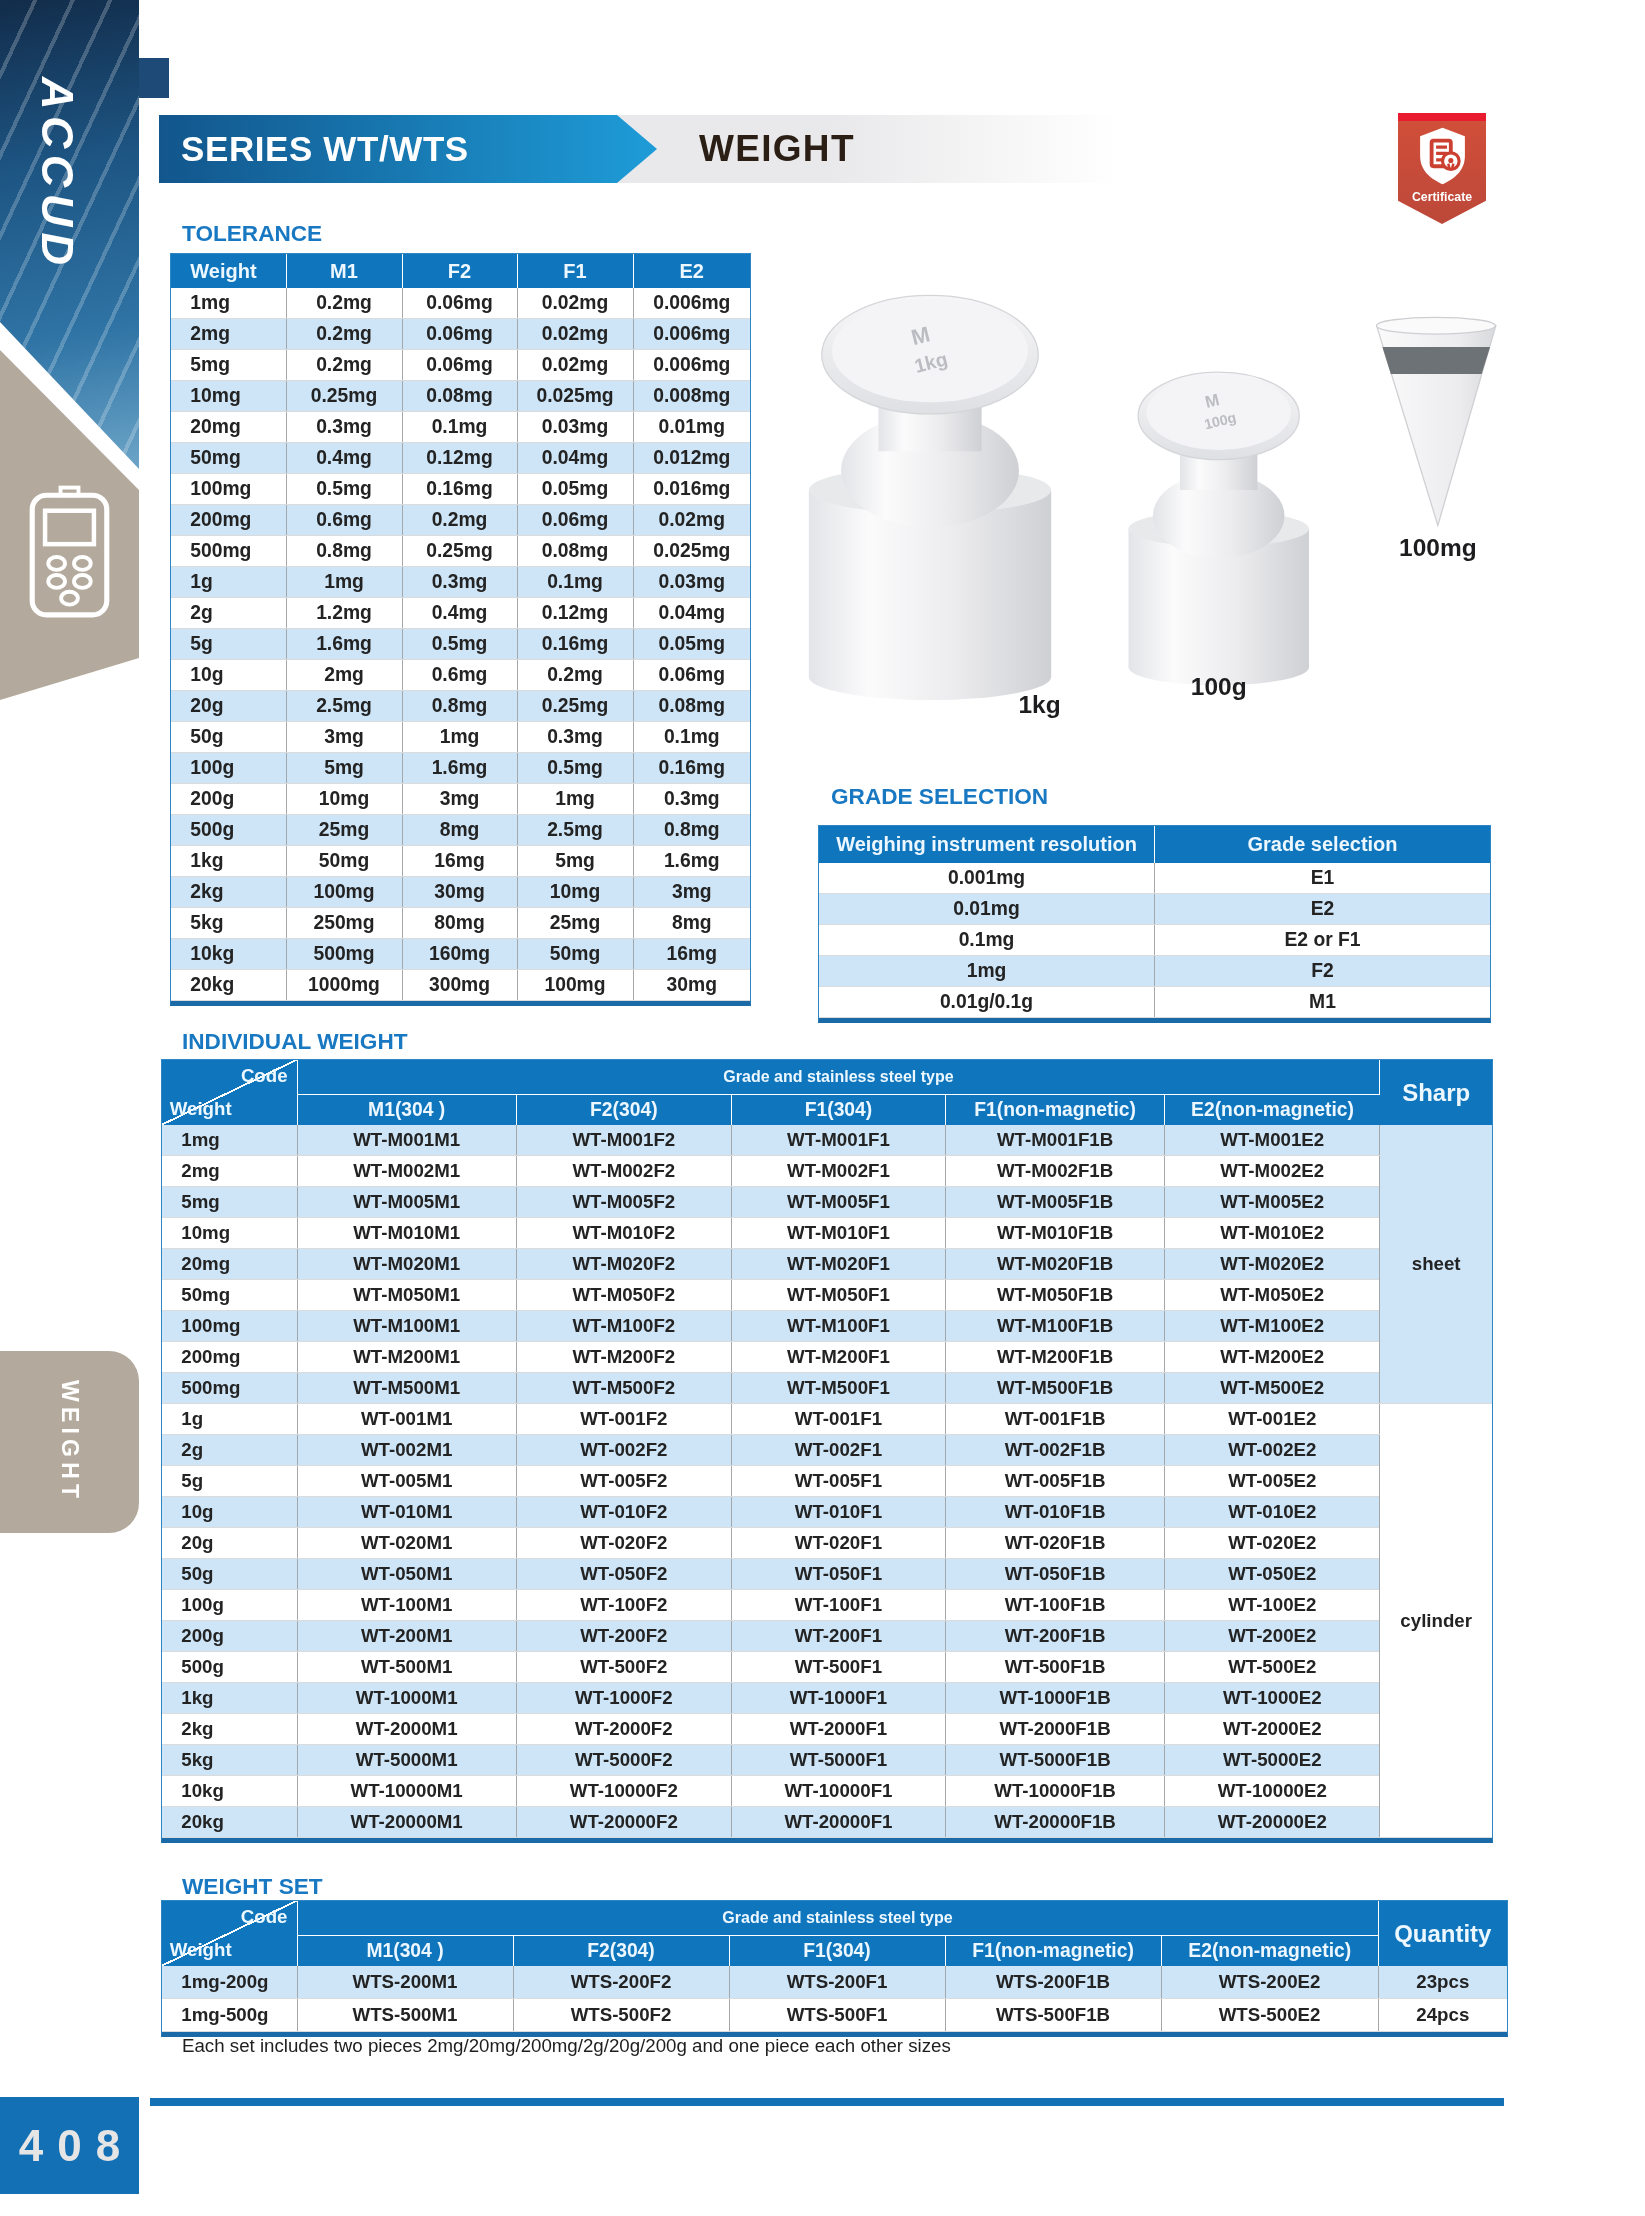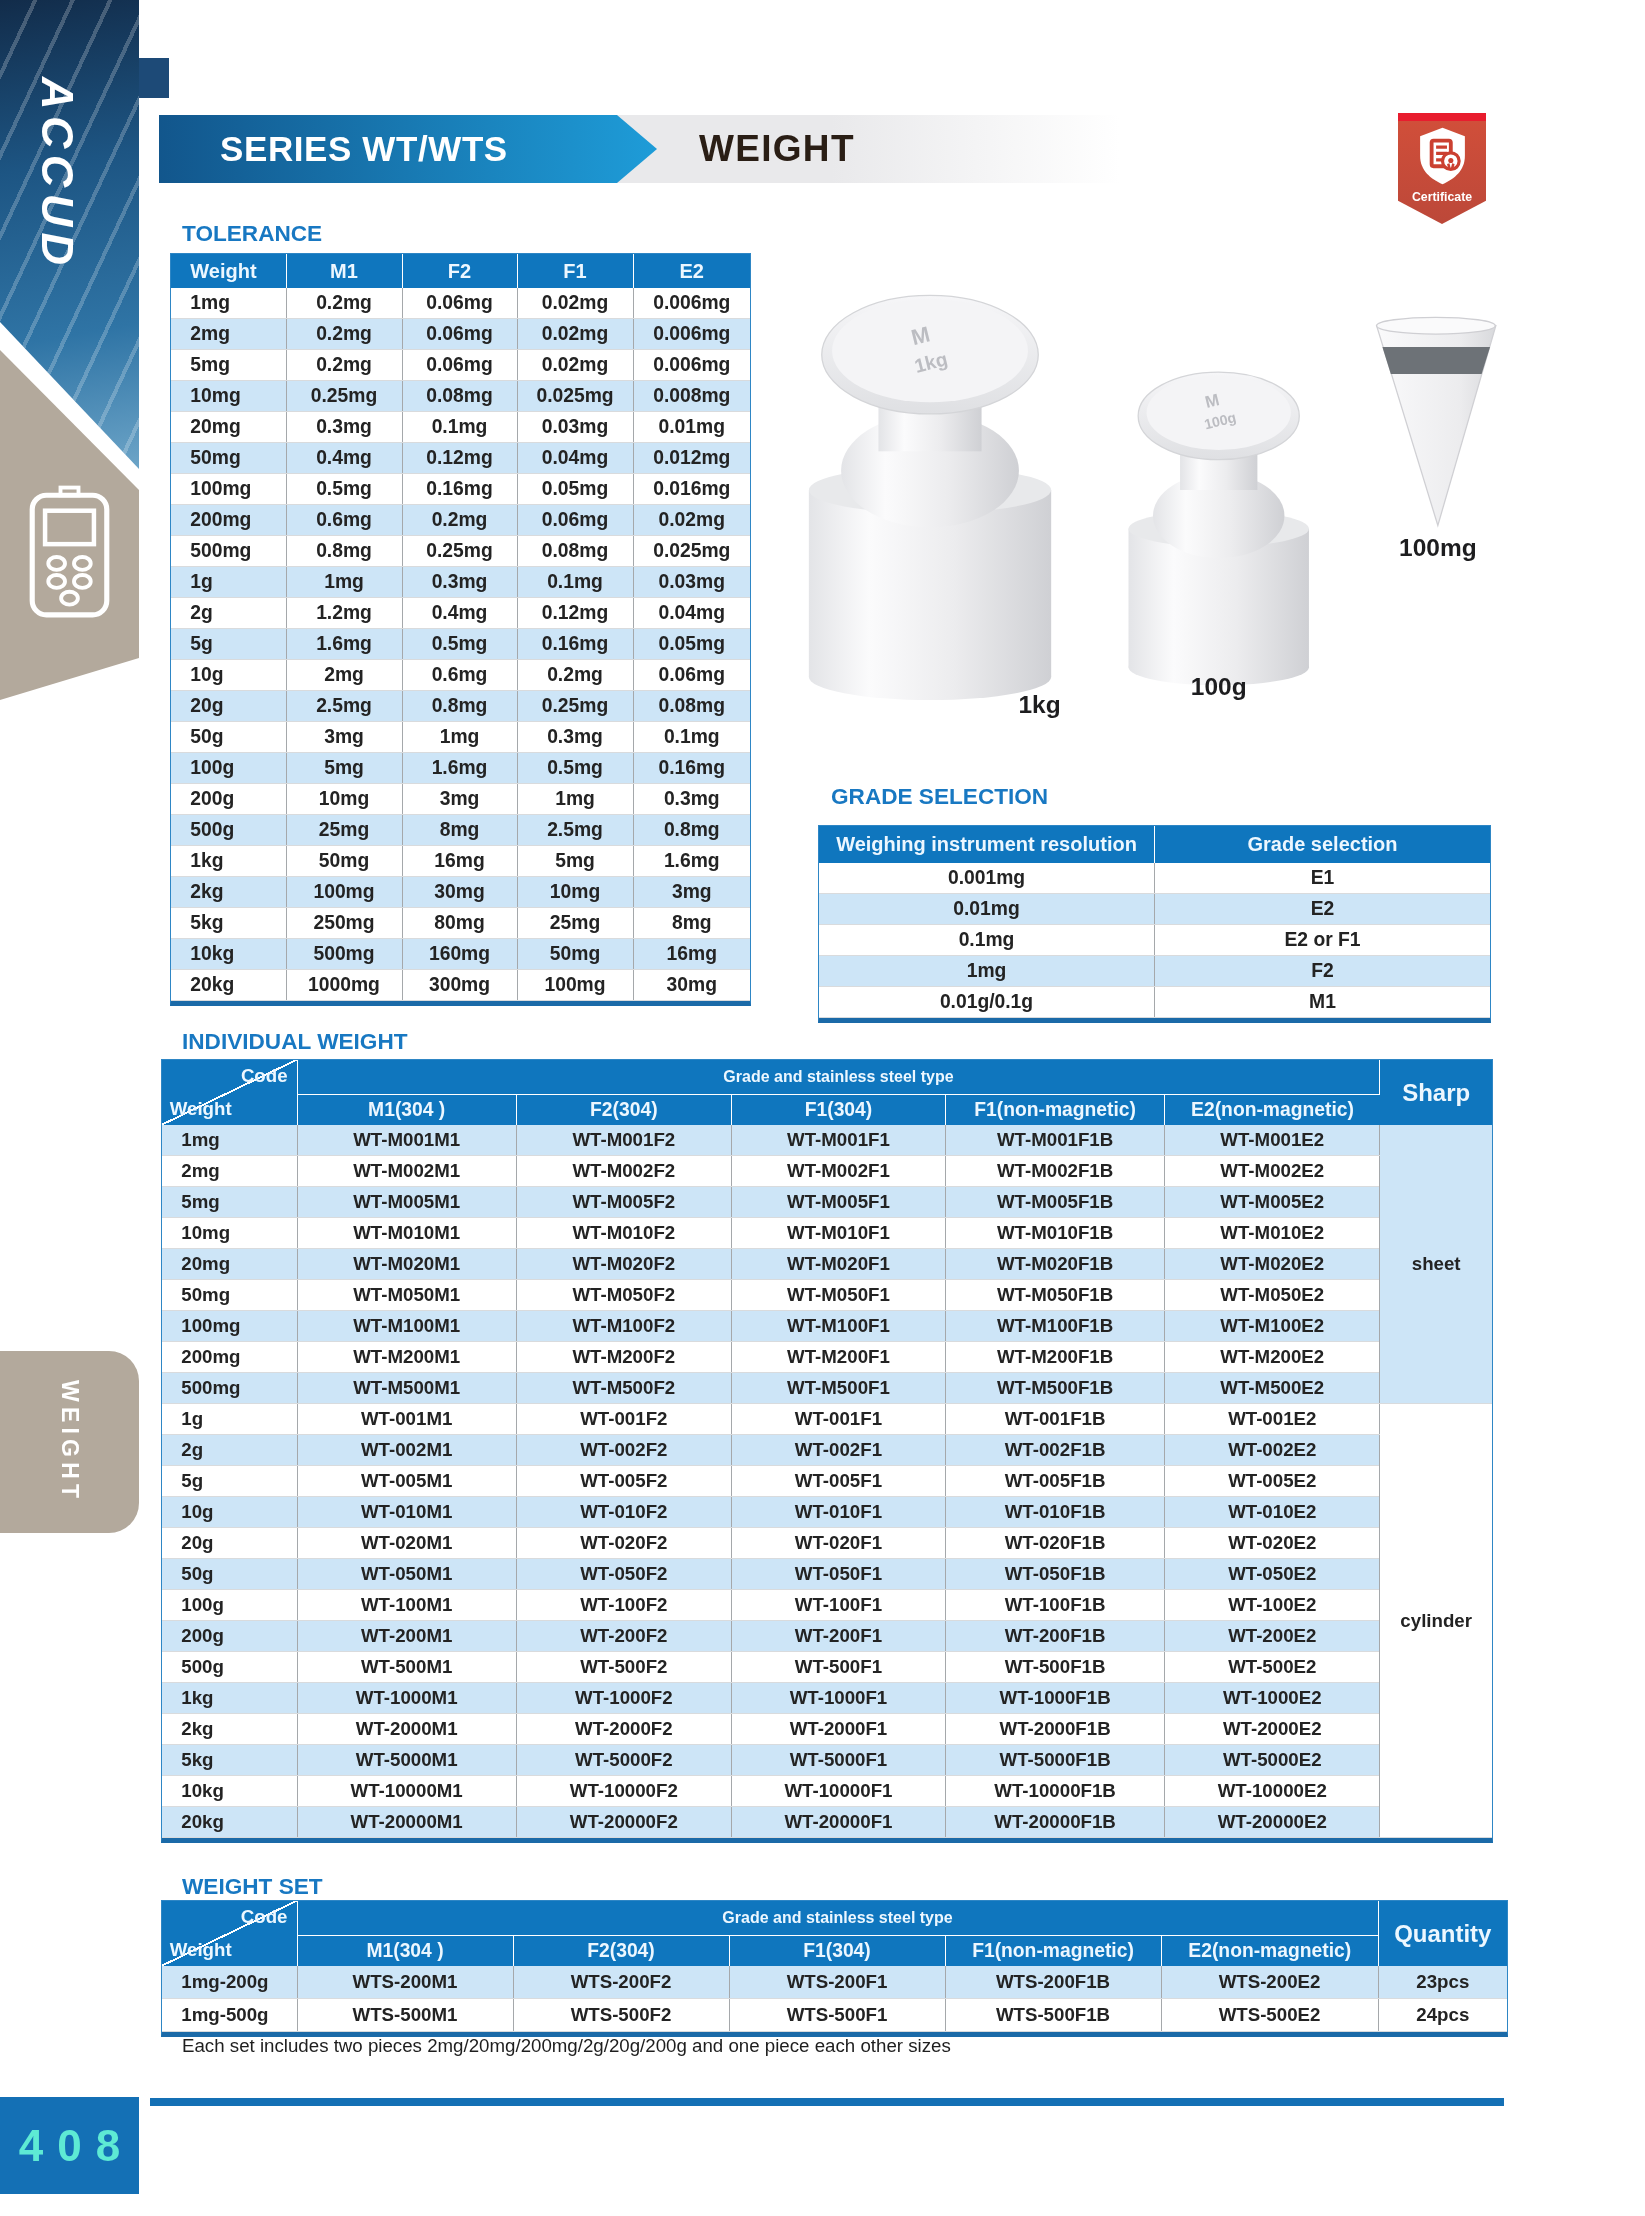--- a/index.html
+++ b/index.html
@@ -20,33 +20,33 @@
   .device-svg{position:absolute;left:23px;top:485px;}
 
   .corner-mark{position:absolute;left:139px;top:58px;width:30px;height:40px;background:var(--navy-mark,#1d4a77);}
 
   .weight-tab{position:absolute;left:0;top:1351px;width:139px;height:182px;
     background:var(--sidebar-tan,#b3a99c);border-radius:0 30px 30px 0;
     display:flex;align-items:center;justify-content:center;}
   .weight-tab span{writing-mode:vertical-rl;font-size:23px;font-weight:bold;color:#fff;letter-spacing:5.2px;}
 
   .page-number{position:absolute;left:0;top:2097px;width:139px;height:97px;
-    background:var(--footer-blue,#1470b5);color:#5eead4;display:flex;align-items:center;justify-content:center;
+    background:var(--footer-blue,#1470b5);color:#e5e5e5;display:flex;align-items:center;justify-content:center;
     font-size:44px;font-weight:bold;letter-spacing:14px;text-indent:14px;}
   .footer-rule{position:absolute;left:150px;top:2098px;width:1354px;height:8.4px;background:var(--footer-blue,#1470b5);}
 
   
   .header-gray{position:absolute;left:159px;top:115px;width:961px;height:68px;
     background:linear-gradient(90deg,#e9e9eb 0%,#e9e9eb 70%,rgba(233,233,235,0) 100%);}
   .header-title{position:absolute;left:540px;top:0;height:100%;display:flex;align-items:center;
     font-size:37px;font-weight:bold;color:#2a1e15;letter-spacing:1.3px;}
   .header-blue{position:absolute;left:159px;top:115px;width:498px;height:68px;
     background:linear-gradient(90deg,var(--banner-start,#12568c) 0%,var(--banner-end,#1e9cd8) 100%);
     clip-path:polygon(0 0,calc(100% - 40px) 0,100% 50%,calc(100% - 40px) 100%,0 100%);
-    display:flex;align-items:center;padding-left:61px;box-sizing:border-box;
+    display:flex;align-items:center;padding-left:22px;box-sizing:border-box;
     color:#fff;font-size:35px;font-weight:bold;letter-spacing:0.6px;}
 
   
   .cert-badge{position:absolute;left:1398px;top:113px;width:88px;height:111px;
     clip-path:polygon(0 0,100% 0,100% 79%,50% 100%,0 79%);
     background:linear-gradient(180deg,#d24f3a 0%,#bc4839 100%);
     display:flex;flex-direction:column;align-items:center;}
   .cert-stripe{width:100%;height:8.4px;background:var(--badge-stripe,#e81c2e);}
   .cert-label{color:#fff;font-size:12.3px;font-weight:bold;margin-top:2.6px;}
 

